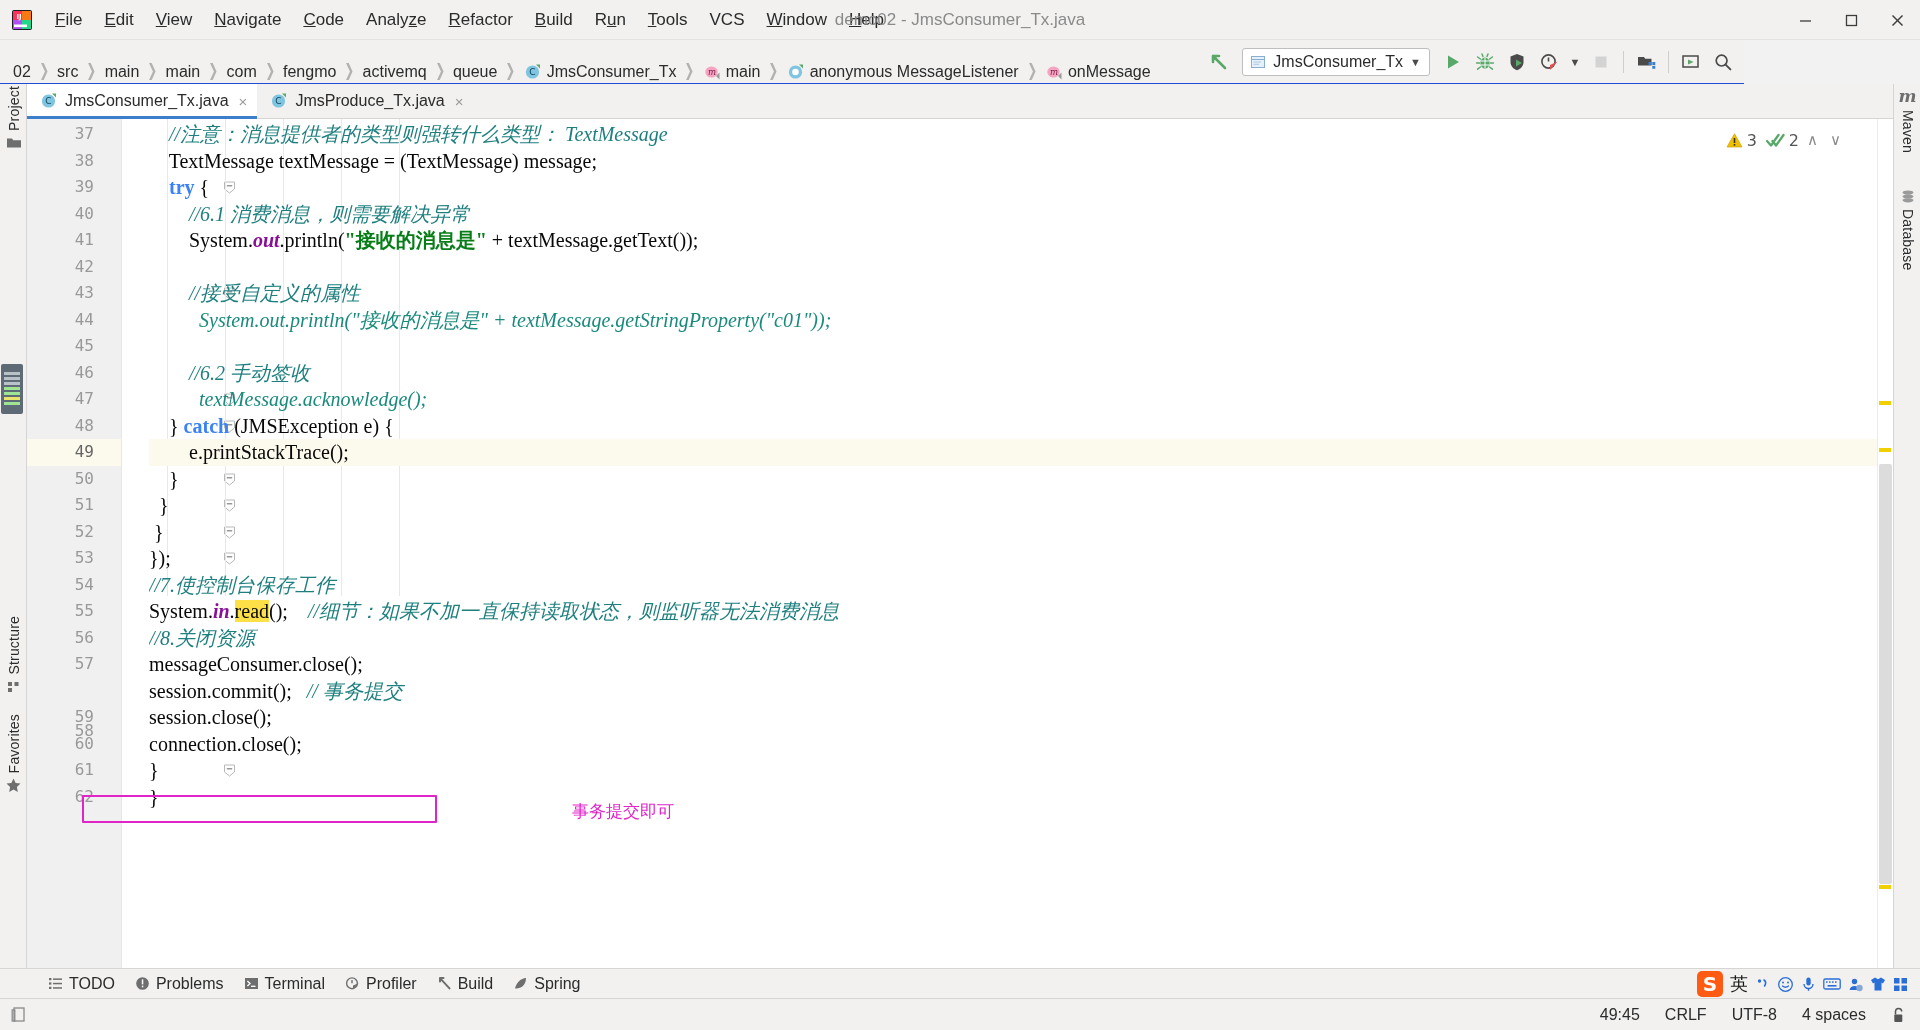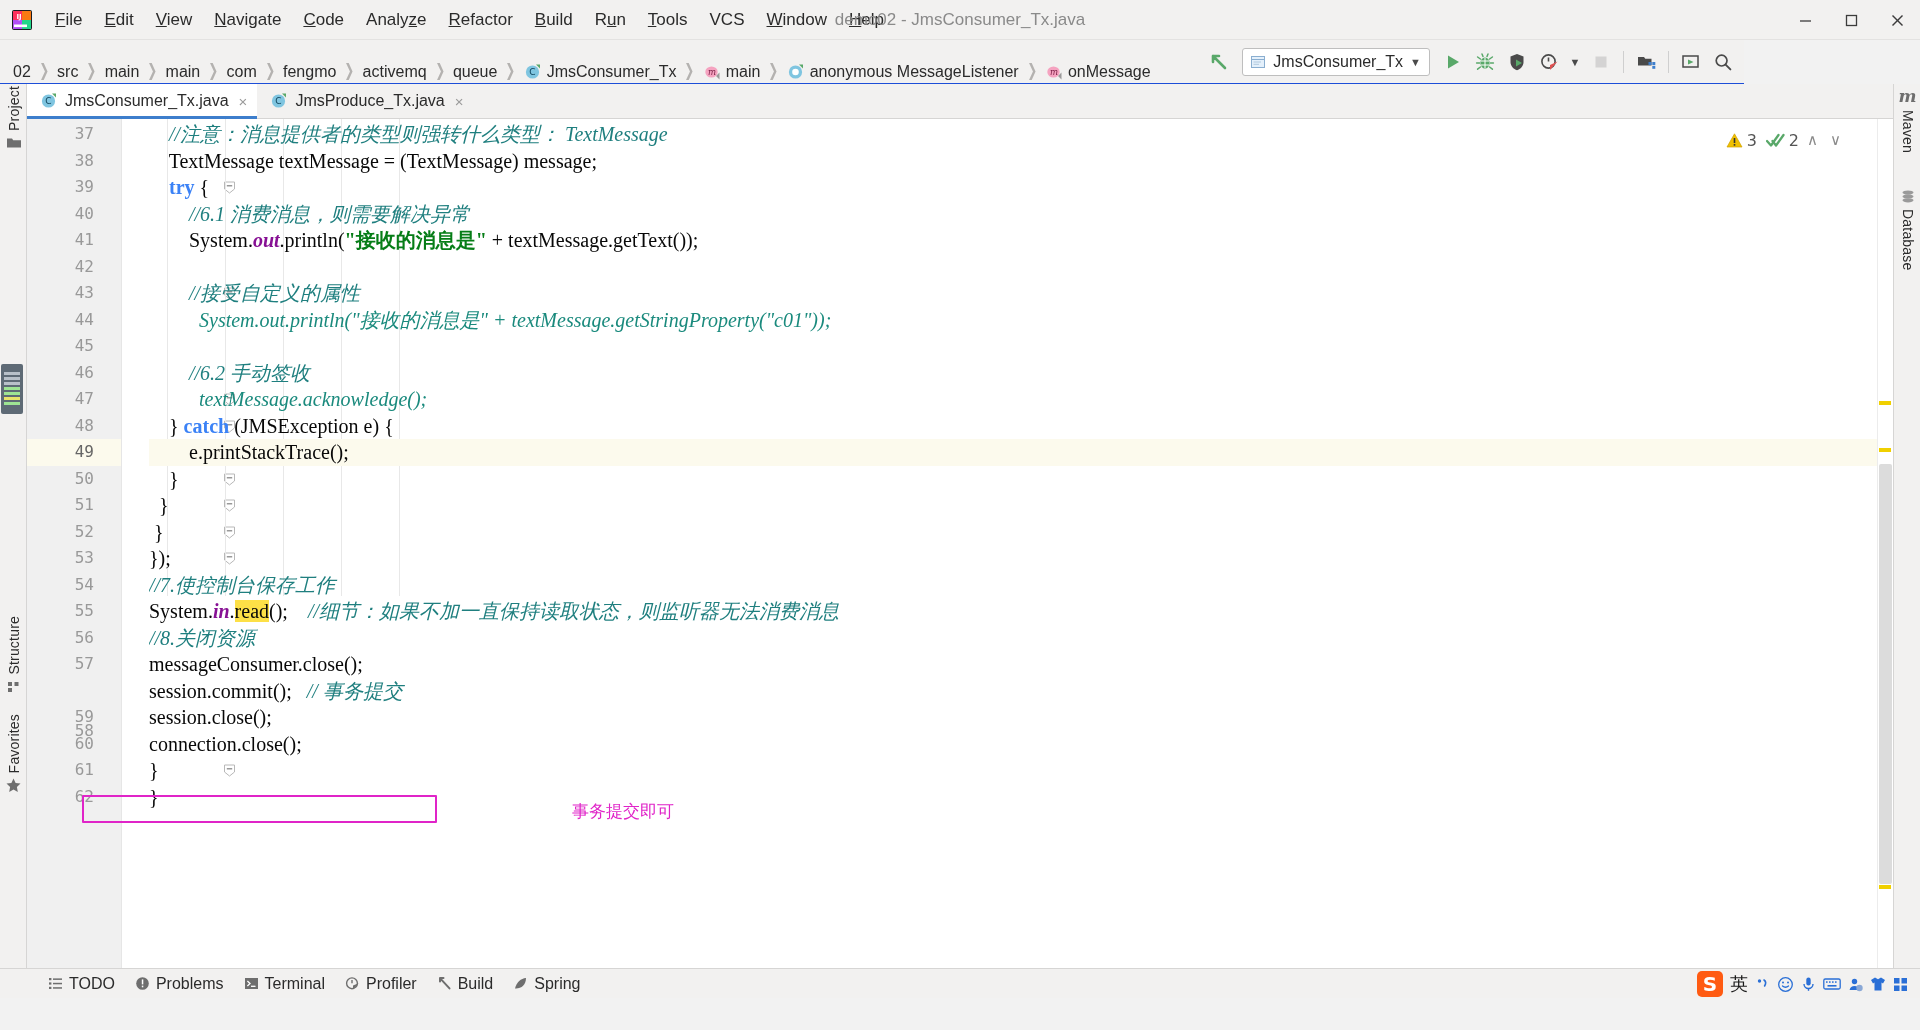--- a/index.html
+++ b/index.html
@@ -742,13 +742,33 @@
             <rect x="1" y="1" width="5.5" height="5.5" fill="#2a6fd6"></rect>
               <rect x="8.5" y="1" width="5.5" height="5.5" fill="#2a6fd6"></rect>
             <rect x="1" y="8.5" width="5.5" height="5.5" fill="#2a6fd6"></rect>
               <rect x="8.5" y="8.5" width="5.5" height="5.5" fill="#2a6fd6"></rect>
           </svg>
         </span>
       </div>
     </div>
   </div>
 
+  <div id="statusbar">
+    <div style="margin-left:10px;display:flex;align-items:center;">
+      <svg width="18" height="18" viewBox="0 0 18 18">
+        <rect x="4" y="2" width="10" height="13" fill="none" stroke="#8a8a8a" stroke-width="1.3"></rect>
+        <rect x="2.2" y="4" width="2.6" height="11" fill="none" stroke="#8a8a8a" stroke-width="1.3"></rect>
+      </svg>
+    </div>
+    <div id="statusbar-right">
+      <span class="sb-item">49:45</span>
+      <span class="sb-item">CRLF</span>
+      <span class="sb-item">UTF-8</span>
+      <span class="sb-item">4 spaces</span>
+      <span class="sb-item" style="display:flex;align-items:center;">
+        <svg width="16" height="17" viewBox="0 0 16 17">
+          <path d="M4.5 7.5 L4.5 4.6 a3.1 3.1 0 0 1 6.2 0" stroke="#555" stroke-width="1.5" fill="none"></path>
+          <rect x="3.3" y="7.5" width="8" height="7.5" rx="1" fill="#555"></rect>
+        </svg>
+      </span>
+    </div>
+  </div>
 </div>
 
 </body></html>

